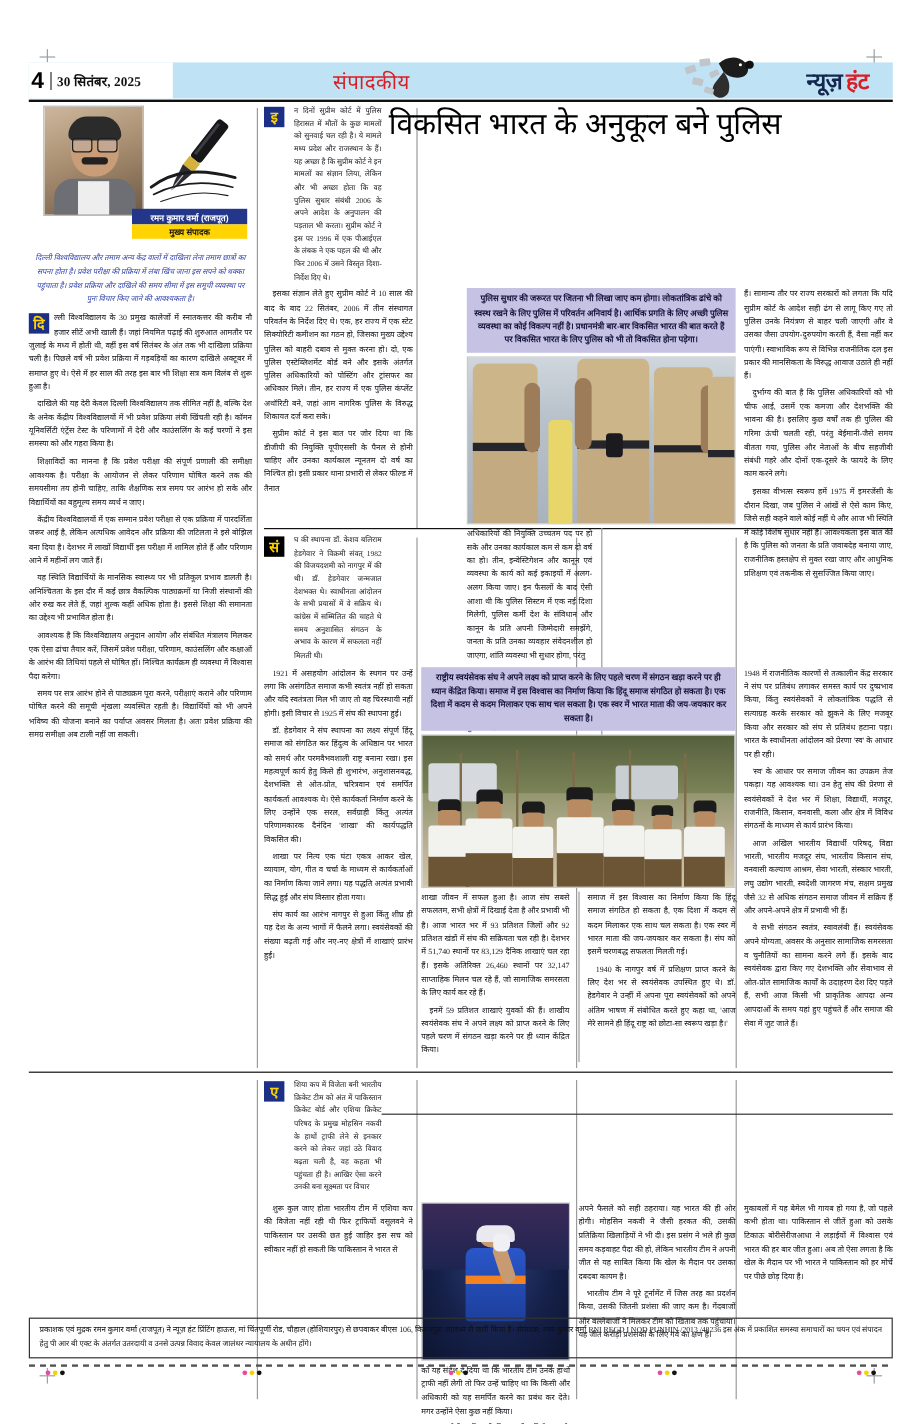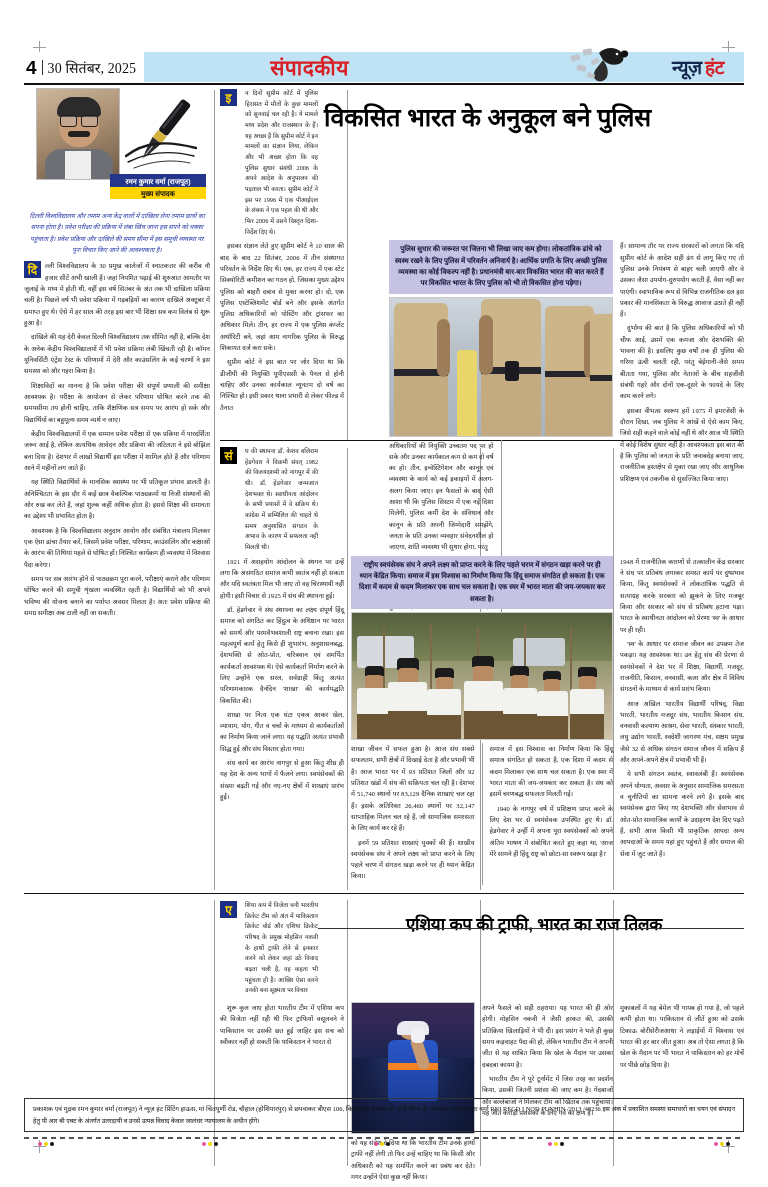--- a/index.html
+++ b/index.html
@@ -27,25 +27,25 @@
   .page { position:absolute; left:24px; top:52px; width:720px; height:1088px; }
 
   
   .masthead { position:relative; height:30px; background:#bfe3f4; display:flex; align-items:stretch; }
   .folio {
     width:120px; background:#ffffff; display:flex; align-items:center; gap:5px;
     padding-left:2px;
   }
   .folio-num { font-family:"Liberation Sans", sans-serif; font-weight:bold; font-size:19px; line-height:1; color:#000; }
   .folio-rule { width:1px; height:15px; background:#333; }
-  .folio-date { font-size:14px; font-weight:normal; color:#111; letter-spacing:.1px; }
+  .folio-date { font-size:11px; font-weight:bold; color:#111; letter-spacing:.1px; }
   .section-title {
     flex:1; display:flex; align-items:center; justify-content:center;
-    font-family:"Liberation Sans", sans-serif; font-weight:bold;
-    font-size:21px; color:#d81f26; letter-spacing:.4px;
+    font-family:"Liberation Sans", sans-serif; font-weight:normal;
+    font-size:17px; color:#d81f26; letter-spacing:.4px;
     position:relative; left:-42px;
   }
   .brand { width:185px; position:relative; display:flex; align-items:center; justify-content:flex-end; padding-right:20px; }
   .brand-eagle { position:absolute; left:10px; top:-9px; width:62px; height:44px; }
   .brand-text { font-family:"Liberation Sans", sans-serif; font-weight:bold; font-size:19px; letter-spacing:-.3px; }
   .brand-a { color:#14274e; }
   .brand-b { color:#d81f26; margin-left:3px; }
 
   .rule-strong { height:2px; background:#111; margin-top:1px; }
 
@@ -108,22 +108,22 @@
     background:#1b2f86; color:#ffd400; font-weight:bold;
     font-family:"Liberation Sans", sans-serif; font-size:12px;
     display:flex; align-items:center; justify-content:center; line-height:1;
   }
   .dropcap.blk { background:#000; color:#ffd400; }
 
   
   .main-col { position:absolute; left:196px; top:0; width:524px; }
 
   .story-head {
-    font-family:"Liberation Sans", sans-serif; font-weight:bold;
-    color:#000; line-height:1.12; letter-spacing:-.2px;margin-top:13px;
+    font-family:"Liberation Sans", sans-serif; font-weight:normal;
+    color:#000; line-height:1.12; letter-spacing:-.2px;
   }
   .h-main { font-size:25px; }
   .h-sub  { font-size:16.5px; }
   .h-sub3 { font-size:17px; text-align:center; }
 
   .kicker-box {
     background:#c6c2e4; color:#14143c; font-weight:bold;
     font-size:7px; line-height:1.62; text-align:center;
     padding:4px 6px; font-family:"Liberation Serif", serif;
   }
@@ -435,21 +435,20 @@
         </div>
       </div>
     </div>
 
     <div style="position:absolute; left:196px; top:812px; width:524px;">
       <div style="display:flex; align-items:flex-start; gap:6px;">
         <div style="width:98px; display:flex; gap:4px;">
           <span class="dropcap">ए</span>
           <span class="tx" style="flex:1; font-size:6.2px;">शिया कप में विजेता बनी भारतीय क्रिकेट टीम को अंत में पाकिस्तान क्रिकेट बोर्ड और एशिया क्रिकेट परिषद के प्रमुख मोहसिन नकवी के हाथों ट्राफी लेने से इनकार करने को लेकर जहां उठे विवाद बढ़ता चली है, वह कहता भी पहुंचता ही है। आखिर ऐसा करने उनकी बना सूक्ष्मता पर विचार</span>
         </div>
-        <div class="story-head h-sub3" style="flex:1; padding-top:2px;">एशिया कप की ट्राफी, भारत का राज तिलक</div>
       </div>
       <span class="h-sep" style="left:98px; top:28px; width:426px; background:#333;"></span>
 
       <div style="display:flex; gap:7px; margin-top:6px;">
         <div style="width:124px;">
           <div class="tx">
             <p>शुरू कुल जाए होता भारतीय टीम में एशिया कप की विजेता नहीं रही थी फिर ट्राफियों वसूलवने ने पाकिस्तान पर उसकी छत हुई जाहिर इस सच को स्वीकार नहीं हो सकती कि पाकिस्तान ने भारत से</p>
           </div>
         </div>
 

